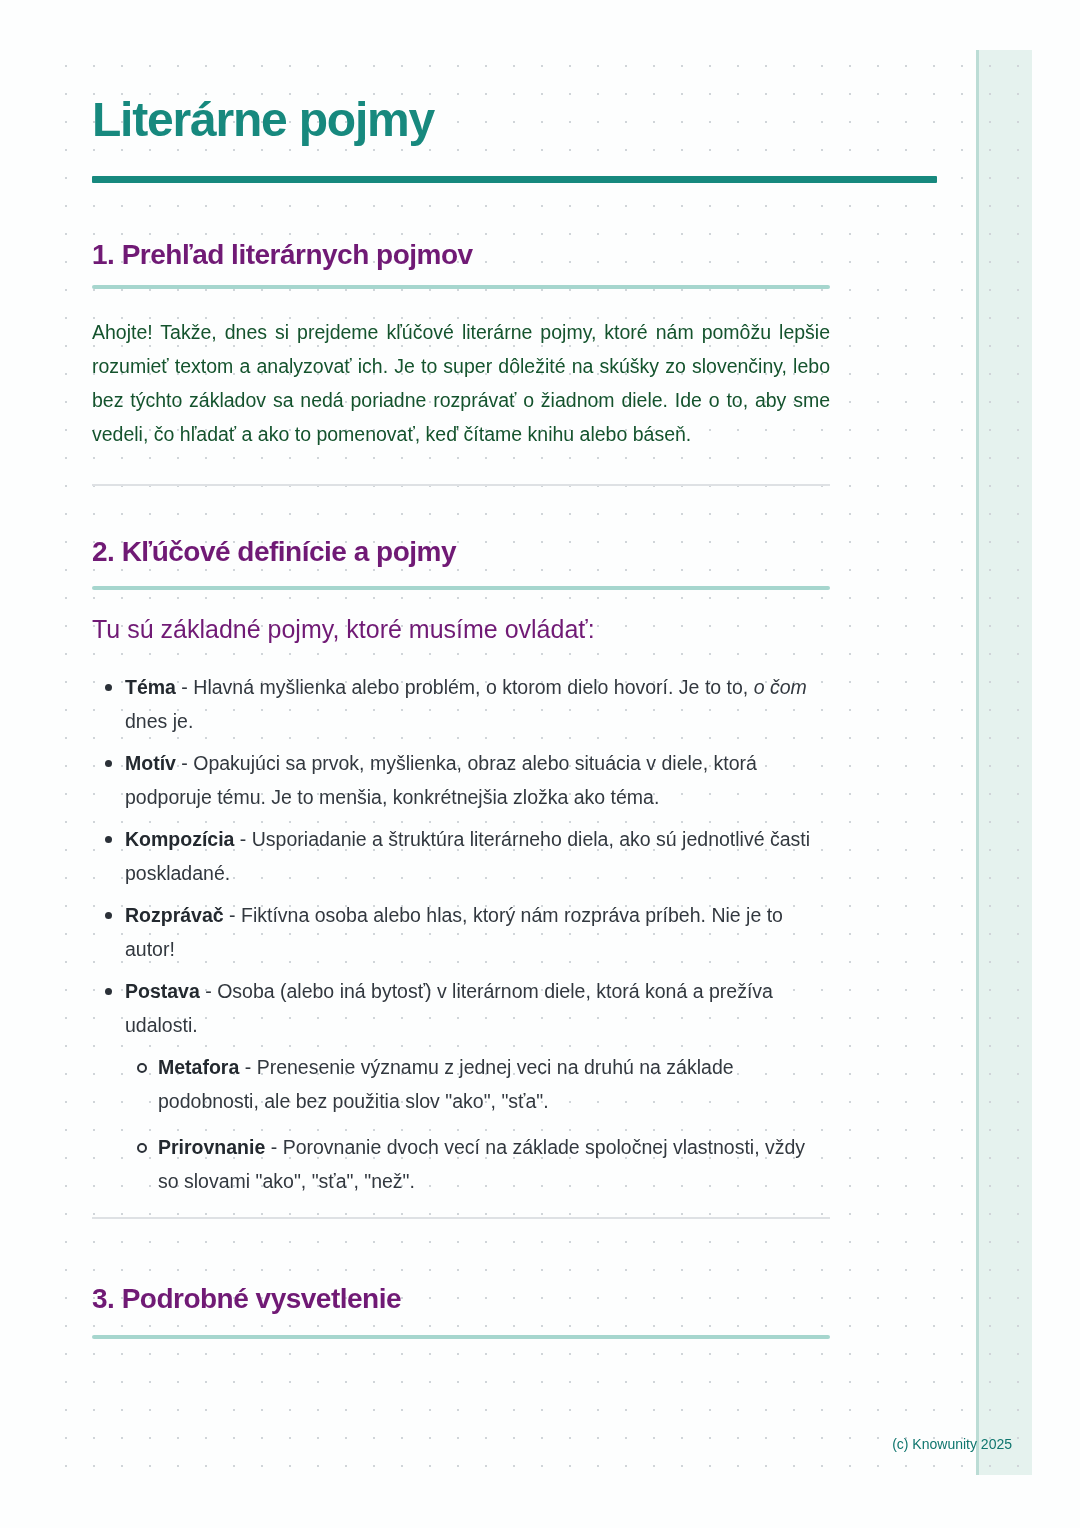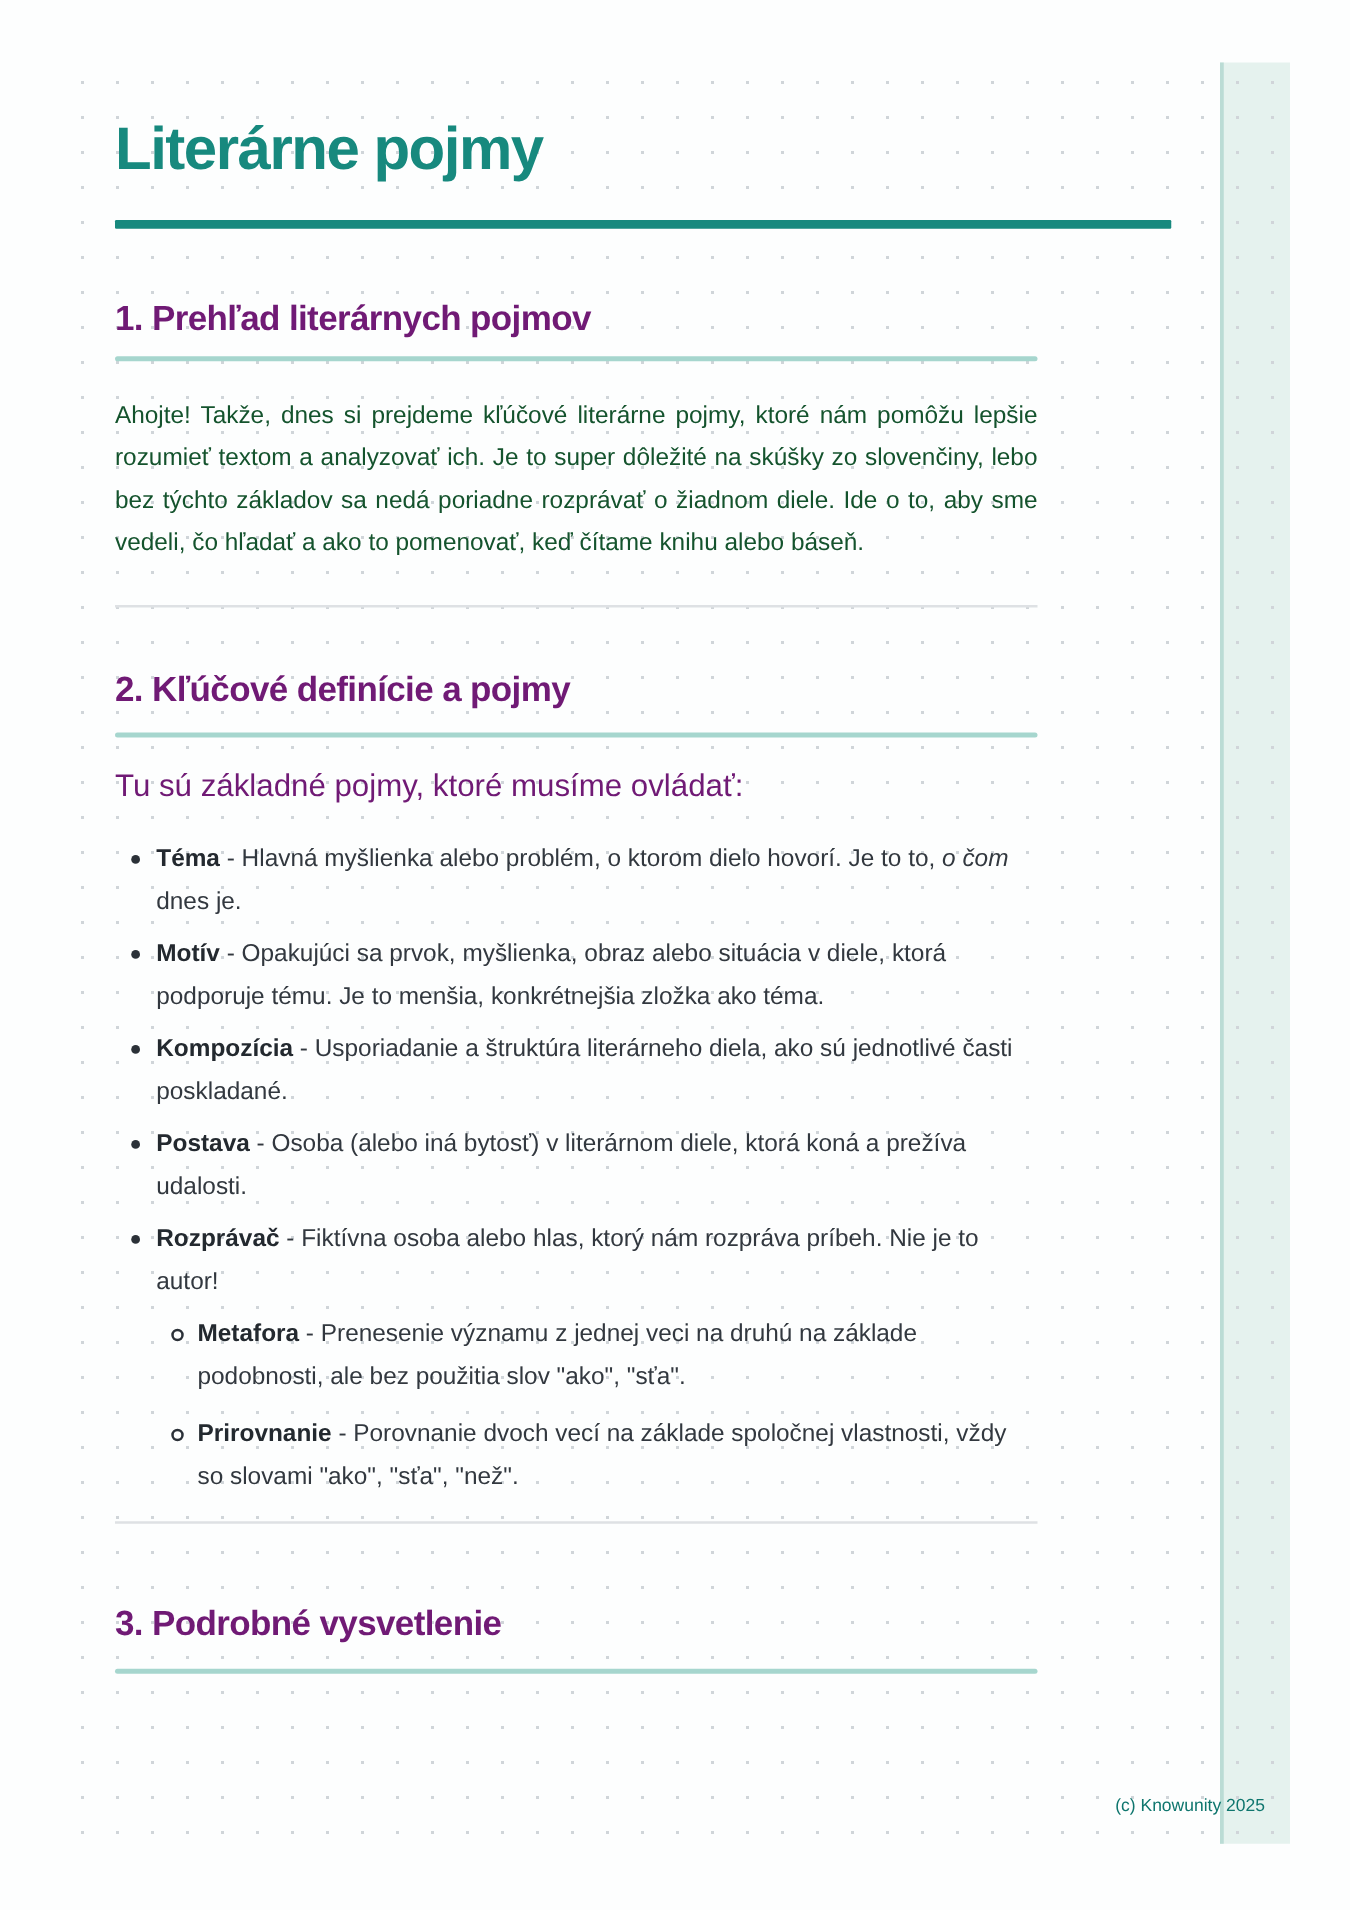--- a/index.html
+++ b/index.html
@@ -167,25 +167,25 @@
 
   <li>
     <b>Motív</b><span> - </span><span>Opakujúci sa prvok, myšlienka, obraz alebo situácia v diele, ktorá podporuje tému. Je to menšia, konkrétnejšia zložka ako téma.</span><em></em><span></span>
   </li>
 
   <li>
     <b>Kompozícia</b><span> - </span><span>Usporiadanie a štruktúra literárneho diela, ako sú jednotlivé časti poskladané.</span><em></em><span></span>
   </li>
 
   <li>
+    <b>Rozprávač</b><span> - </span><span>Fiktívna osoba alebo hlas, ktorý nám rozpráva príbeh. Nie je to autor!</span><em></em><span></span>
+  </li>
+
+  <li>
     <b>Postava</b><span> - </span><span>Osoba (alebo iná bytosť) v literárnom diele, ktorá koná a prežíva udalosti.</span><em></em><span></span>
-  </li>
-
-  <li>
-    <b>Rozprávač</b><span> - </span><span>Fiktívna osoba alebo hlas, ktorý nám rozpráva príbeh. Nie je to autor!</span><em></em><span></span>
   </li>
 
 
   <li class="sub">
     <b>Metafora</b><span> - </span><span>Prenesenie významu z jednej veci na druhú na základe podobnosti, ale bez použitia slov "ako", "sťa".</span><em></em><span></span>
   </li>
 
   <li class="sub">
     <b>Prirovnanie</b><span> - </span><span>Porovnanie dvoch vecí na základe spoločnej vlastnosti, vždy so slovami "ako", "sťa", "než".</span><em></em><span></span>
   </li>

